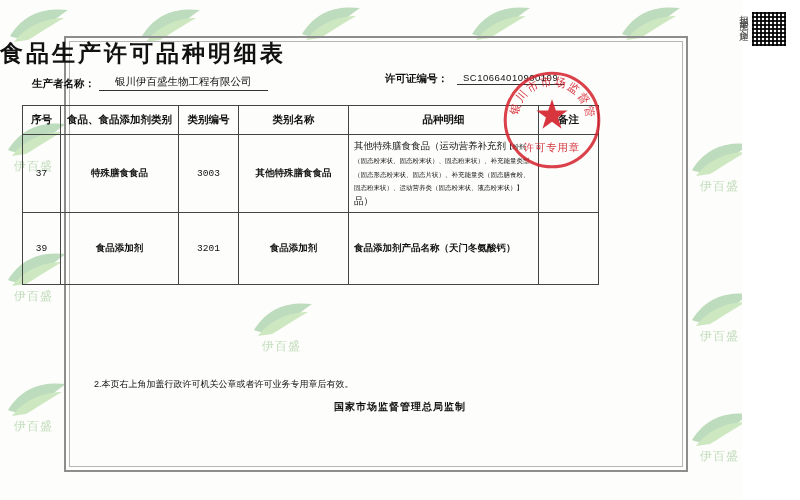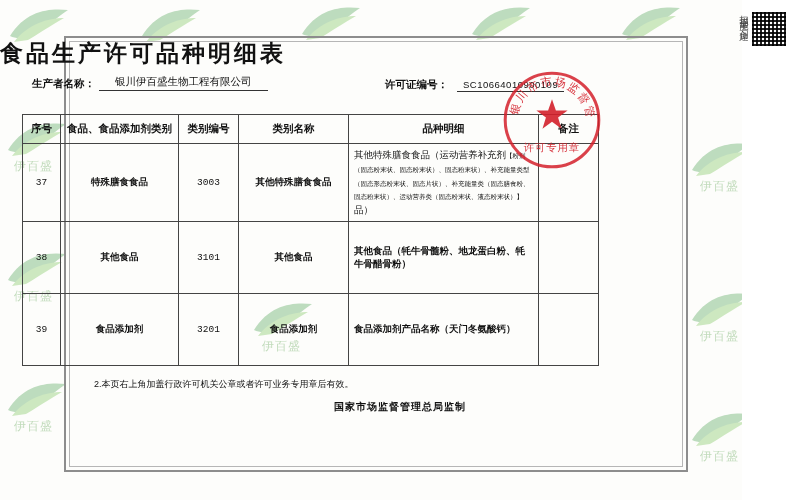--- a/index.html
+++ b/index.html
@@ -108,42 +108,42 @@
   .producer-value {
     margin-left: 4px;
     border-bottom: 1px solid #333;
     padding: 0 16px 1px 16px;
     font-size: 10.5px;
     white-space: nowrap;
   }
 
   .license-row {
     position: absolute;
-    top: 78px;
+    top: 72px;
     left: 385px;
     font-size: 10.5px;
     color: #111;
     display: flex;
-    align-items: flex-end;
+    align-items: flex-start;
   }
   .license-label { font-weight: bold; white-space: nowrap; }
   .license-value {
     margin-left: 9px;
     border-bottom: 1px solid #333;
     padding: 0 6px 1px 6px;
     font-size: 9.5px;
     letter-spacing: .5px;
     white-space: nowrap;
   }
 
   
   table.detail {
     position: absolute;
     left: 22px;
-    top: 114px;
+    top: 105px;
     width: 576px;
     border-collapse: collapse;
     font-size: 9.5px;
     color: #111;
     table-layout: fixed;
   }
   table.detail th, table.detail td {
     border: 1px solid #444;
     padding: 4px 5px;
     vertical-align: middle;
@@ -318,28 +318,20 @@
         <td class="c">37</td>
         <td class="c bold">特殊膳食食品</td>
         <td class="c">3003</td>
         <td class="c bold">其他特殊膳食食品</td>
         <td class="l">
           <span>其他特殊膳食食品（运动营养补充剂</span><span class="note-small">【粉剂（固态粉末状、固态粉末状）、固态粉末状）、补充能量类型（固态形态粉末状、固态片状）、补充能量类（固态膳食粉、固态粉末状）、运动营养类（固态粉末状、液态粉末状）】</span><span>品）</span>
         </td>
         <td class="c"></td>
       </tr>
       <tr class="row-tall">
-        <td class="c">38</td>
-        <td class="c bold">其他食品</td>
-        <td class="c">3101</td>
-        <td class="c bold">其他食品</td>
-        <td class="l bold">其他食品（牦牛骨髓粉、地龙蛋白粉、牦牛骨醋骨粉）</td>
-        <td class="c"></td>
-      </tr>
-      <tr class="row-tall">
         <td class="c">39</td>
         <td class="c bold">食品添加剂</td>
         <td class="c">3201</td>
         <td class="c bold">食品添加剂</td>
         <td class="l bold">食品添加剂产品名称（天门冬氨酸钙）</td>
         <td class="c"></td>
       </tr>
     </tbody>
   </table>
 

